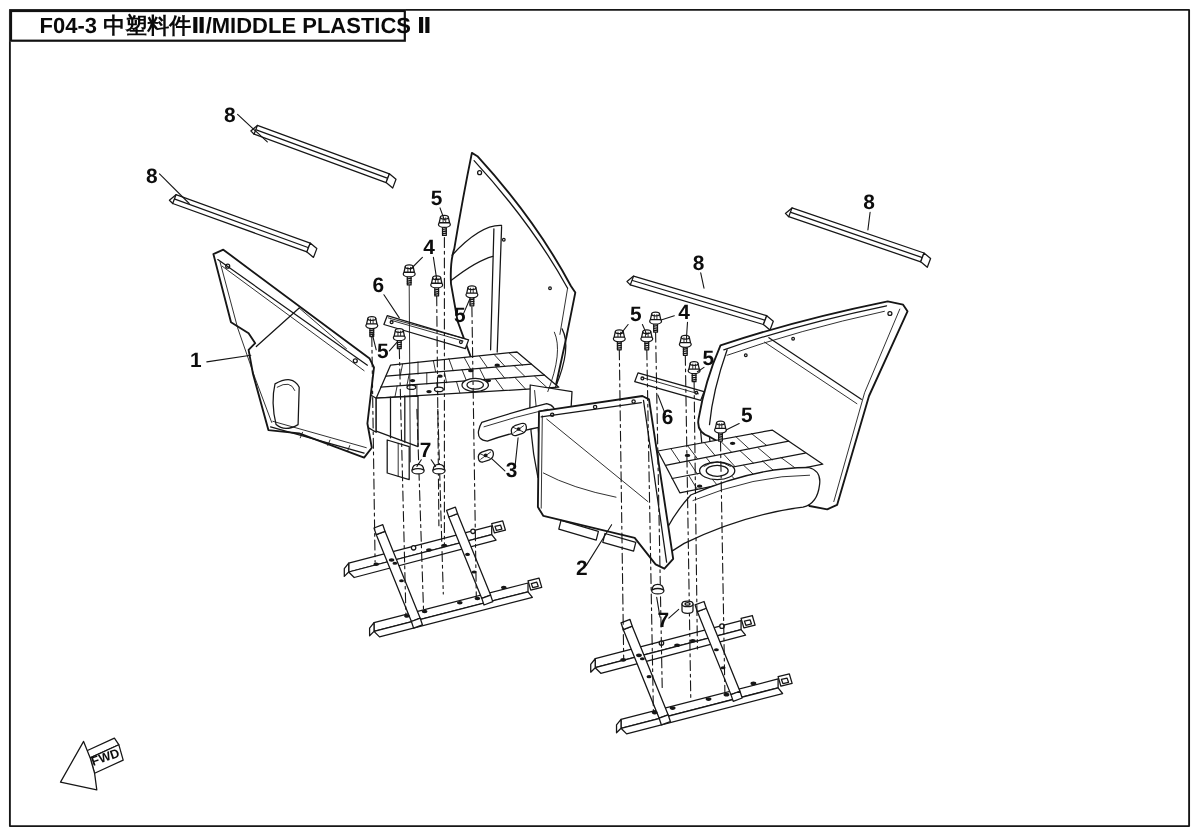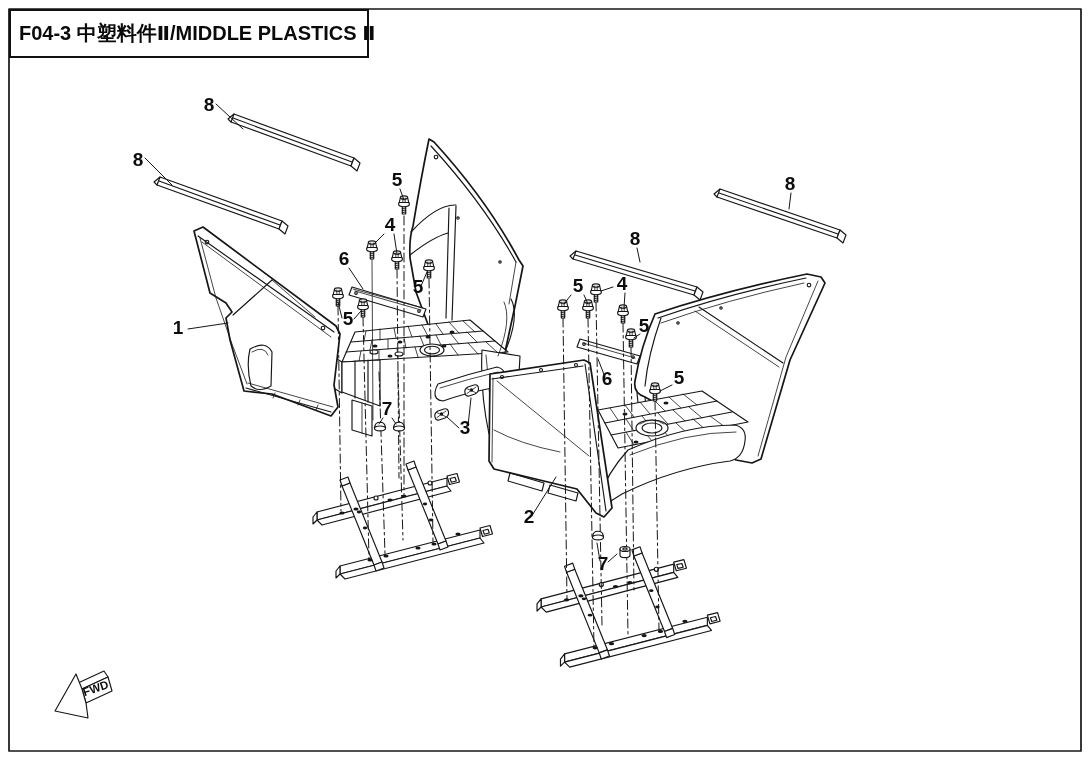--- a/index.html
+++ b/index.html
@@ -8,22 +8,22 @@
   #diagram-svg{position:absolute;left:0;top:0;}
   .draw{stroke:#161616;fill:none;stroke-width:1.15;stroke-linecap:round;stroke-linejoin:round;}
   .wf{fill:#ffffff;}
   .bh{fill:#161616;stroke:none;}
   .thick{stroke-width:1.7;}
   .thin{stroke-width:0.8;}
   .dd{stroke-dasharray:9 3.5 2.5 3.5;stroke-width:1;}
   .leader{stroke-width:1;}
   text.callout{font:bold 19px "Liberation Sans","DejaVu Sans",sans-serif;fill:#0d0d0d;stroke:none;text-anchor:middle;}
   text.fwdtext{font:bold 11.5px "Liberation Sans","DejaVu Sans",sans-serif;fill:#0d0d0d;stroke:none;text-anchor:middle;}
-  #title-block{position:absolute;left:9px;top:9px;width:360px;height:49px;box-sizing:border-box;
-      border:2.5px solid #111;background:#fff;display:flex;align-items:center;padding-left:8px;
+  #title-block{position:absolute;left:9px;top:9px;width:360px;height:29px;box-sizing:border-box;
+      border:2.5px solid #111;background:#fff;display:flex;align-items:center;padding-left:25px;
       font-weight:bold;font-size:20px;color:#0a0a0a;letter-spacing:0px;white-space:nowrap;z-index:2;}
 </style>
 </head>
 <body>
 
 <div id="page">
 
 <svg id="diagram-svg" width="1090" height="760" viewBox="0 0 1090 760">
 
   <defs>

